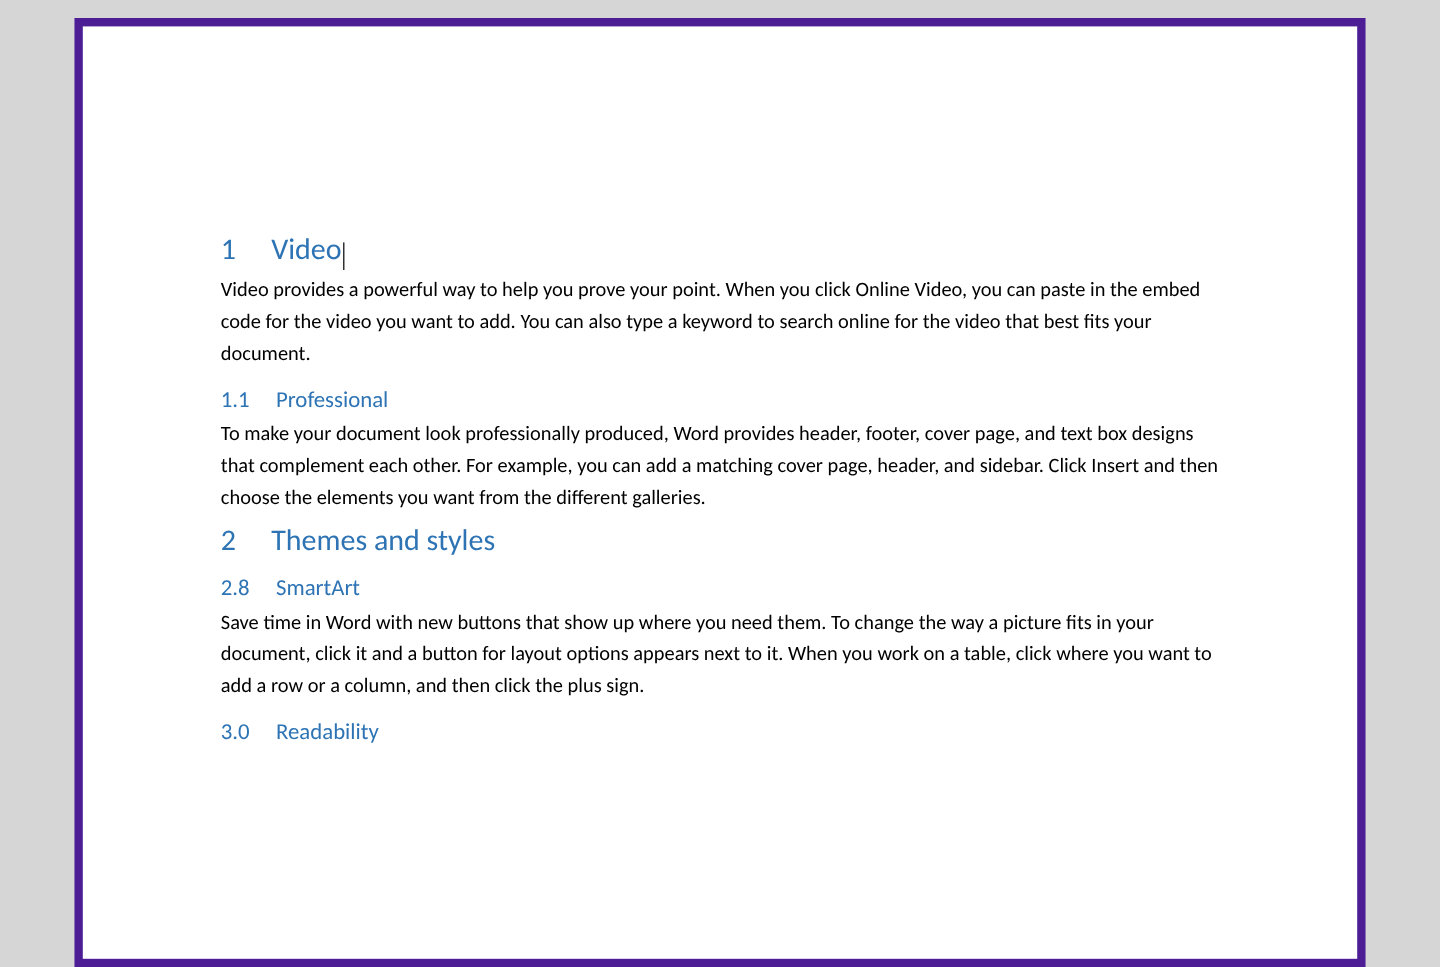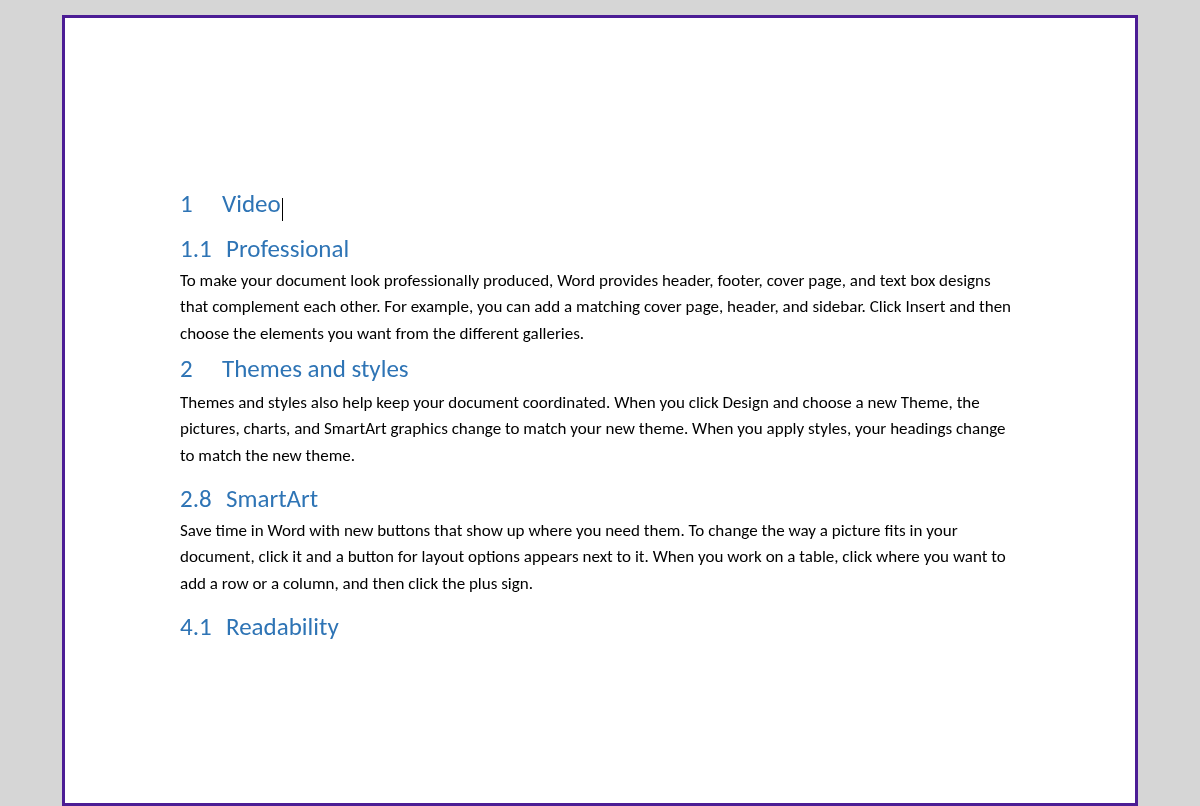--- a/index.html
+++ b/index.html
@@ -9,35 +9,35 @@
       display: flex;
       justify-content: center;
       padding-top: 15px;
       width: 1200px;
       height: 806px;
       overflow: hidden;
     }
     .page {
       background: #ffffff;
       width: 1076px;
-      border: 3px solid #4c1d95;
+      border: 7px solid #4c1d95;
       padding: 170px 115px 60px 115px;
       min-height: 791px;
     }
     .heading1 {
       color: #2e74b5;
       font-size: 25px;
       font-weight: 300;
       font-family: 'Calibri Light', Calibri, sans-serif;
       margin-bottom: 6px;
       position: relative;
     }
     .heading2 {
       color: #2e74b5;
-      font-size: 25px;
+      font-size: 19px;
       font-weight: 400;
       font-family: 'Calibri Light', Calibri, sans-serif;
       margin-top: 14px;
       margin-bottom: 4px;
     }
     .num-spacing {
       display: inline-block;
       width: 42px;
     }
     .num-spacing-sm {
@@ -64,42 +64,42 @@
   </style>
 </head>
 <body>
 
 <div class="page">
 
   <div class="section">
     <h1 class="heading1">
       <span class="num-spacing">1</span><span>Video</span><span class="cursor"></span>
     </h1>
+    <p class="body-text">Video provides a powerful way to help you prove your point. When you click Online Video, you can paste in the embed code for the video you want to add. You can also type a keyword to search online for the video that best fits your document.</p>
   </div>
 
   <div class="section">
     <h2 class="heading2">
       <span class="num-spacing-sm">1.1</span><span>Professional</span>
     </h2>
     <p class="body-text">To make your document look professionally produced, Word provides header, footer, cover page, and text box designs that complement each other. For example, you can add a matching cover page, header, and sidebar. Click Insert and then choose the elements you want from the different galleries.</p>
   </div>
 
   <div class="section">
     <h1 class="heading1" style="margin-top:4px;">
       <span class="num-spacing">2</span><span>Themes and styles</span>
     </h1>
-    <p class="body-text">Themes and styles also help keep your document coordinated. When you click Design and choose a new Theme, the pictures, charts, and SmartArt graphics change to match your new theme. When you apply styles, your headings change to match the new theme.</p>
   </div>
 
   <div class="section">
     <h2 class="heading2">
       <span class="num-spacing-sm">2.8</span><span>SmartArt</span>
     </h2>
     <p class="body-text">Save time in Word with new buttons that show up where you need them. To change the way a picture fits in your document, click it and a button for layout options appears next to it. When you work on a table, click where you want to add a row or a column, and then click the plus sign.</p>
   </div>
 
   <div class="section">
     <h2 class="heading2">
-      <span class="num-spacing-sm">4.1</span><span>Readability</span>
+      <span class="num-spacing-sm">3.0</span><span>Readability</span>
     </h2>
   </div>
 
 </div>
 
 </body></html>

